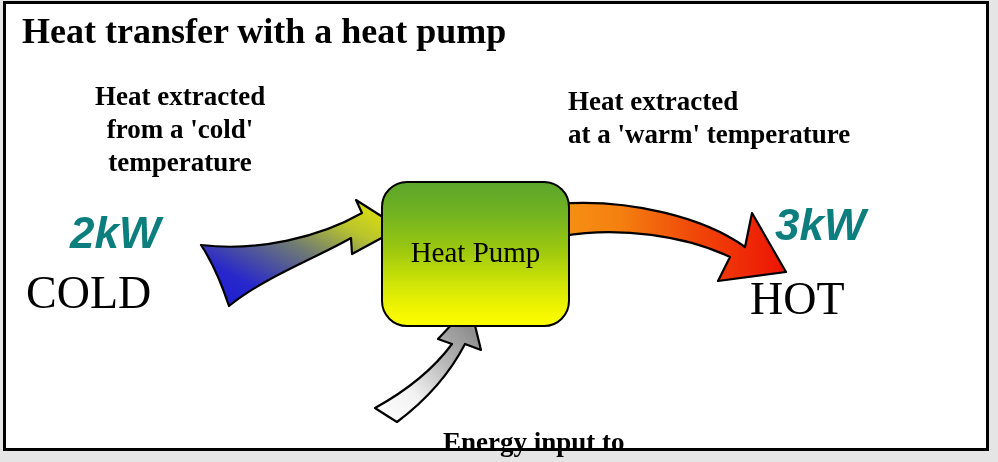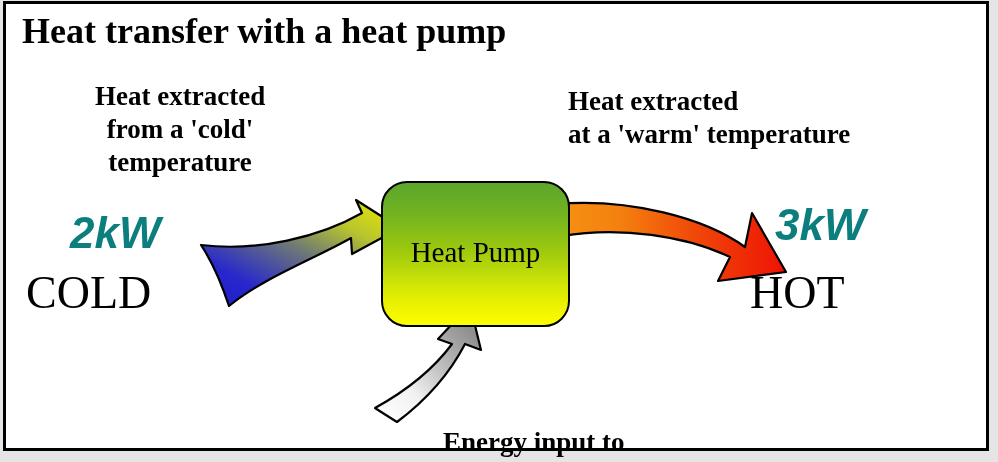--- a/index.html
+++ b/index.html
@@ -75,21 +75,21 @@
   #kw-bottom{ left: 238px; top: 385px; }
   .bigword {
     position: absolute;
     color: #000000;
     font-family: "Liberation Serif", "DejaVu Serif", serif;
     font-weight: normal;
     font-size: 46px;
     white-space: pre;
   }
   #word-cold { left: 26px;  top: 266px; }
-  #word-hot  { left: 750px; top: 266px; }
+  #word-hot  { left: 750px; top: 272px; }
   #pump-box {
     position: absolute;
     left: 381px;
     top: 181px;
     width: 189px;
     height: 146px;
     border: 2px solid #000000;
     border-radius: 26px;
     box-sizing: border-box;
     background: linear-gradient(to bottom,

